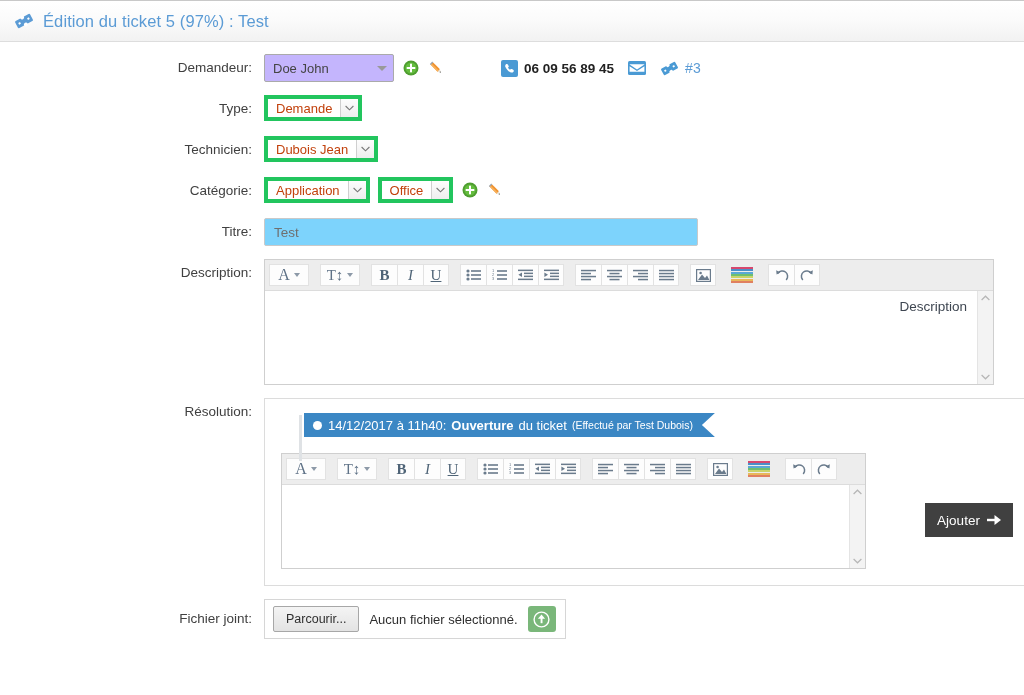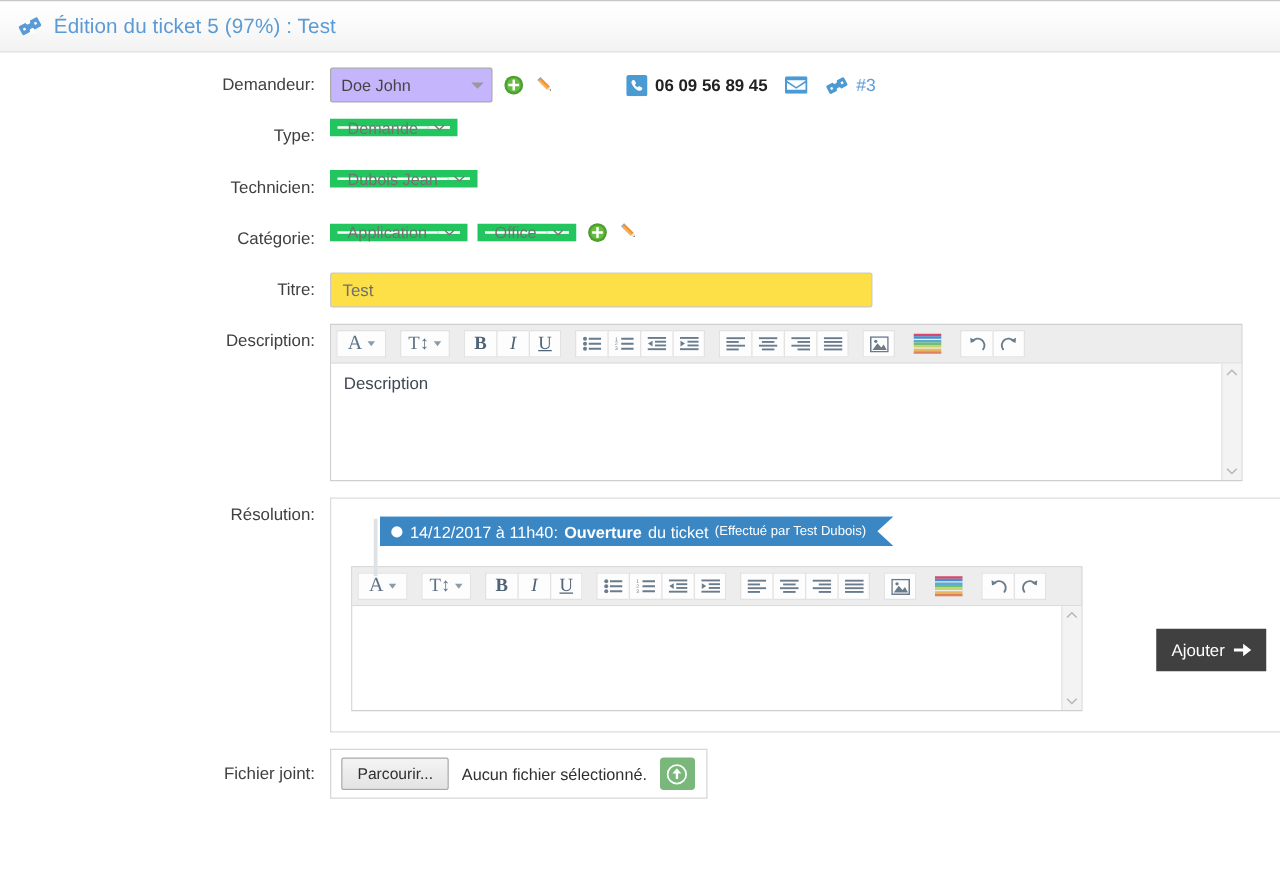--- a/index.html
+++ b/index.html
@@ -86,28 +86,28 @@
   .select2 .caret-down {
     width: 0; height: 0;
     border-left: 5px solid transparent;
     border-right: 5px solid transparent;
     border-top: 5px solid #999999;
     margin-left: 6px;
   }
 
   
   .native-select {
-    height: 14px;
-    box-sizing: border-box;
-    border: 6px solid #22c55e;
+    height: 26px;
+    box-sizing: border-box;
+    border: 4px solid #22c55e;
     background: #ffffff;
     display: inline-flex;
     align-items: stretch;
     font-size: 13px;
-    color: #737373;
+    color: #c2410c;
   }
   .native-select .ns-text {
     padding: 0 8px;
     display: flex;
     align-items: center;
     white-space: nowrap;
   }
   .native-select .ns-arrow {
     width: 17px;
     border-left: 1px solid #cfcfcf;
@@ -146,21 +146,21 @@
     font-size: 14px;
     margin-left: 6px;
   }
 
   
   .text-input {
     width: 434px;
     height: 28px;
     box-sizing: border-box;
     border: 1px solid #c9c9c9;
-    background: #fde047;
+    background: #7dd3fc;
     border-radius: 2px;
     padding: 0 9px;
     font-size: 13.5px;
     color: #6f6f6f;
     display: flex;
     align-items: center;
   }
 
   
   .editor {
@@ -218,20 +218,21 @@
   .editor-body {
     position: relative;
     background: #ffffff;
     display: flex;
   }
   .editor-text {
     flex: 1 1 auto;
     padding: 8px 10px;
     font-size: 13.5px;
     color: #3e4651;
+    text-align: right;
   }
   .fake-scrollbar {
     width: 16px;
     flex: 0 0 16px;
     background: #f3f3f3;
     border-left: 1px solid #e4e4e4;
     display: flex;
     flex-direction: column;
     justify-content: space-between;
     align-items: center;

